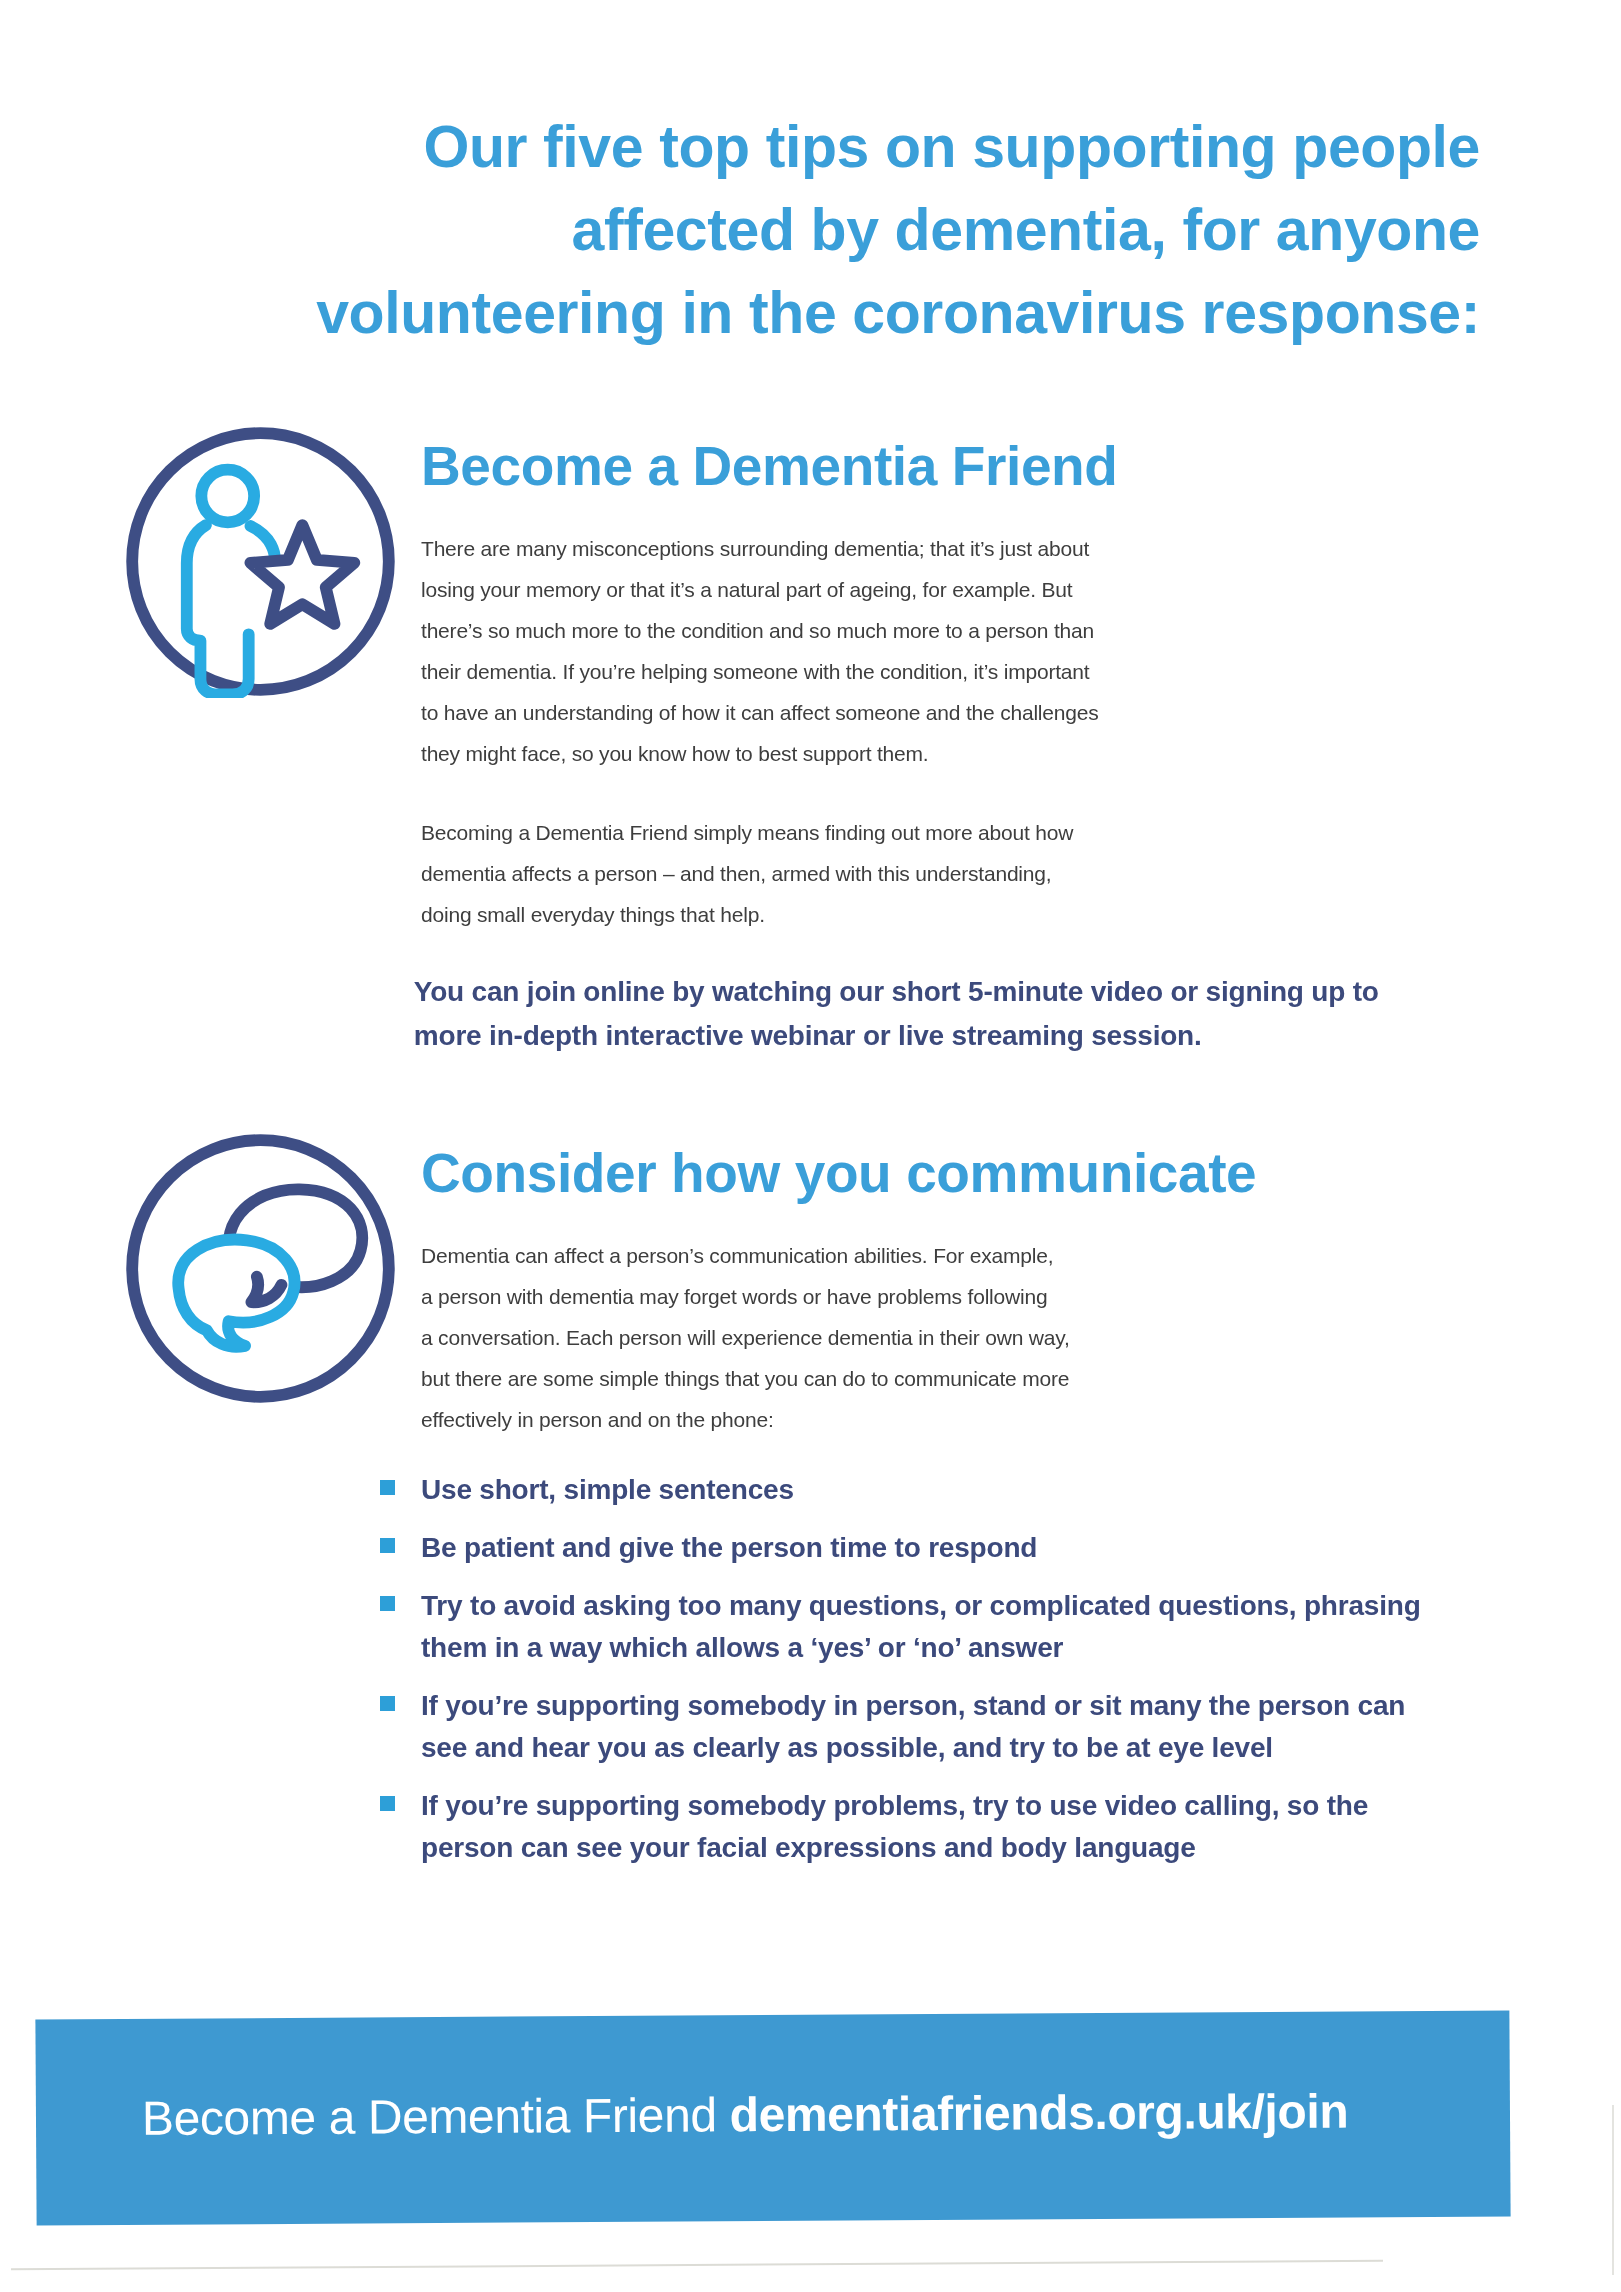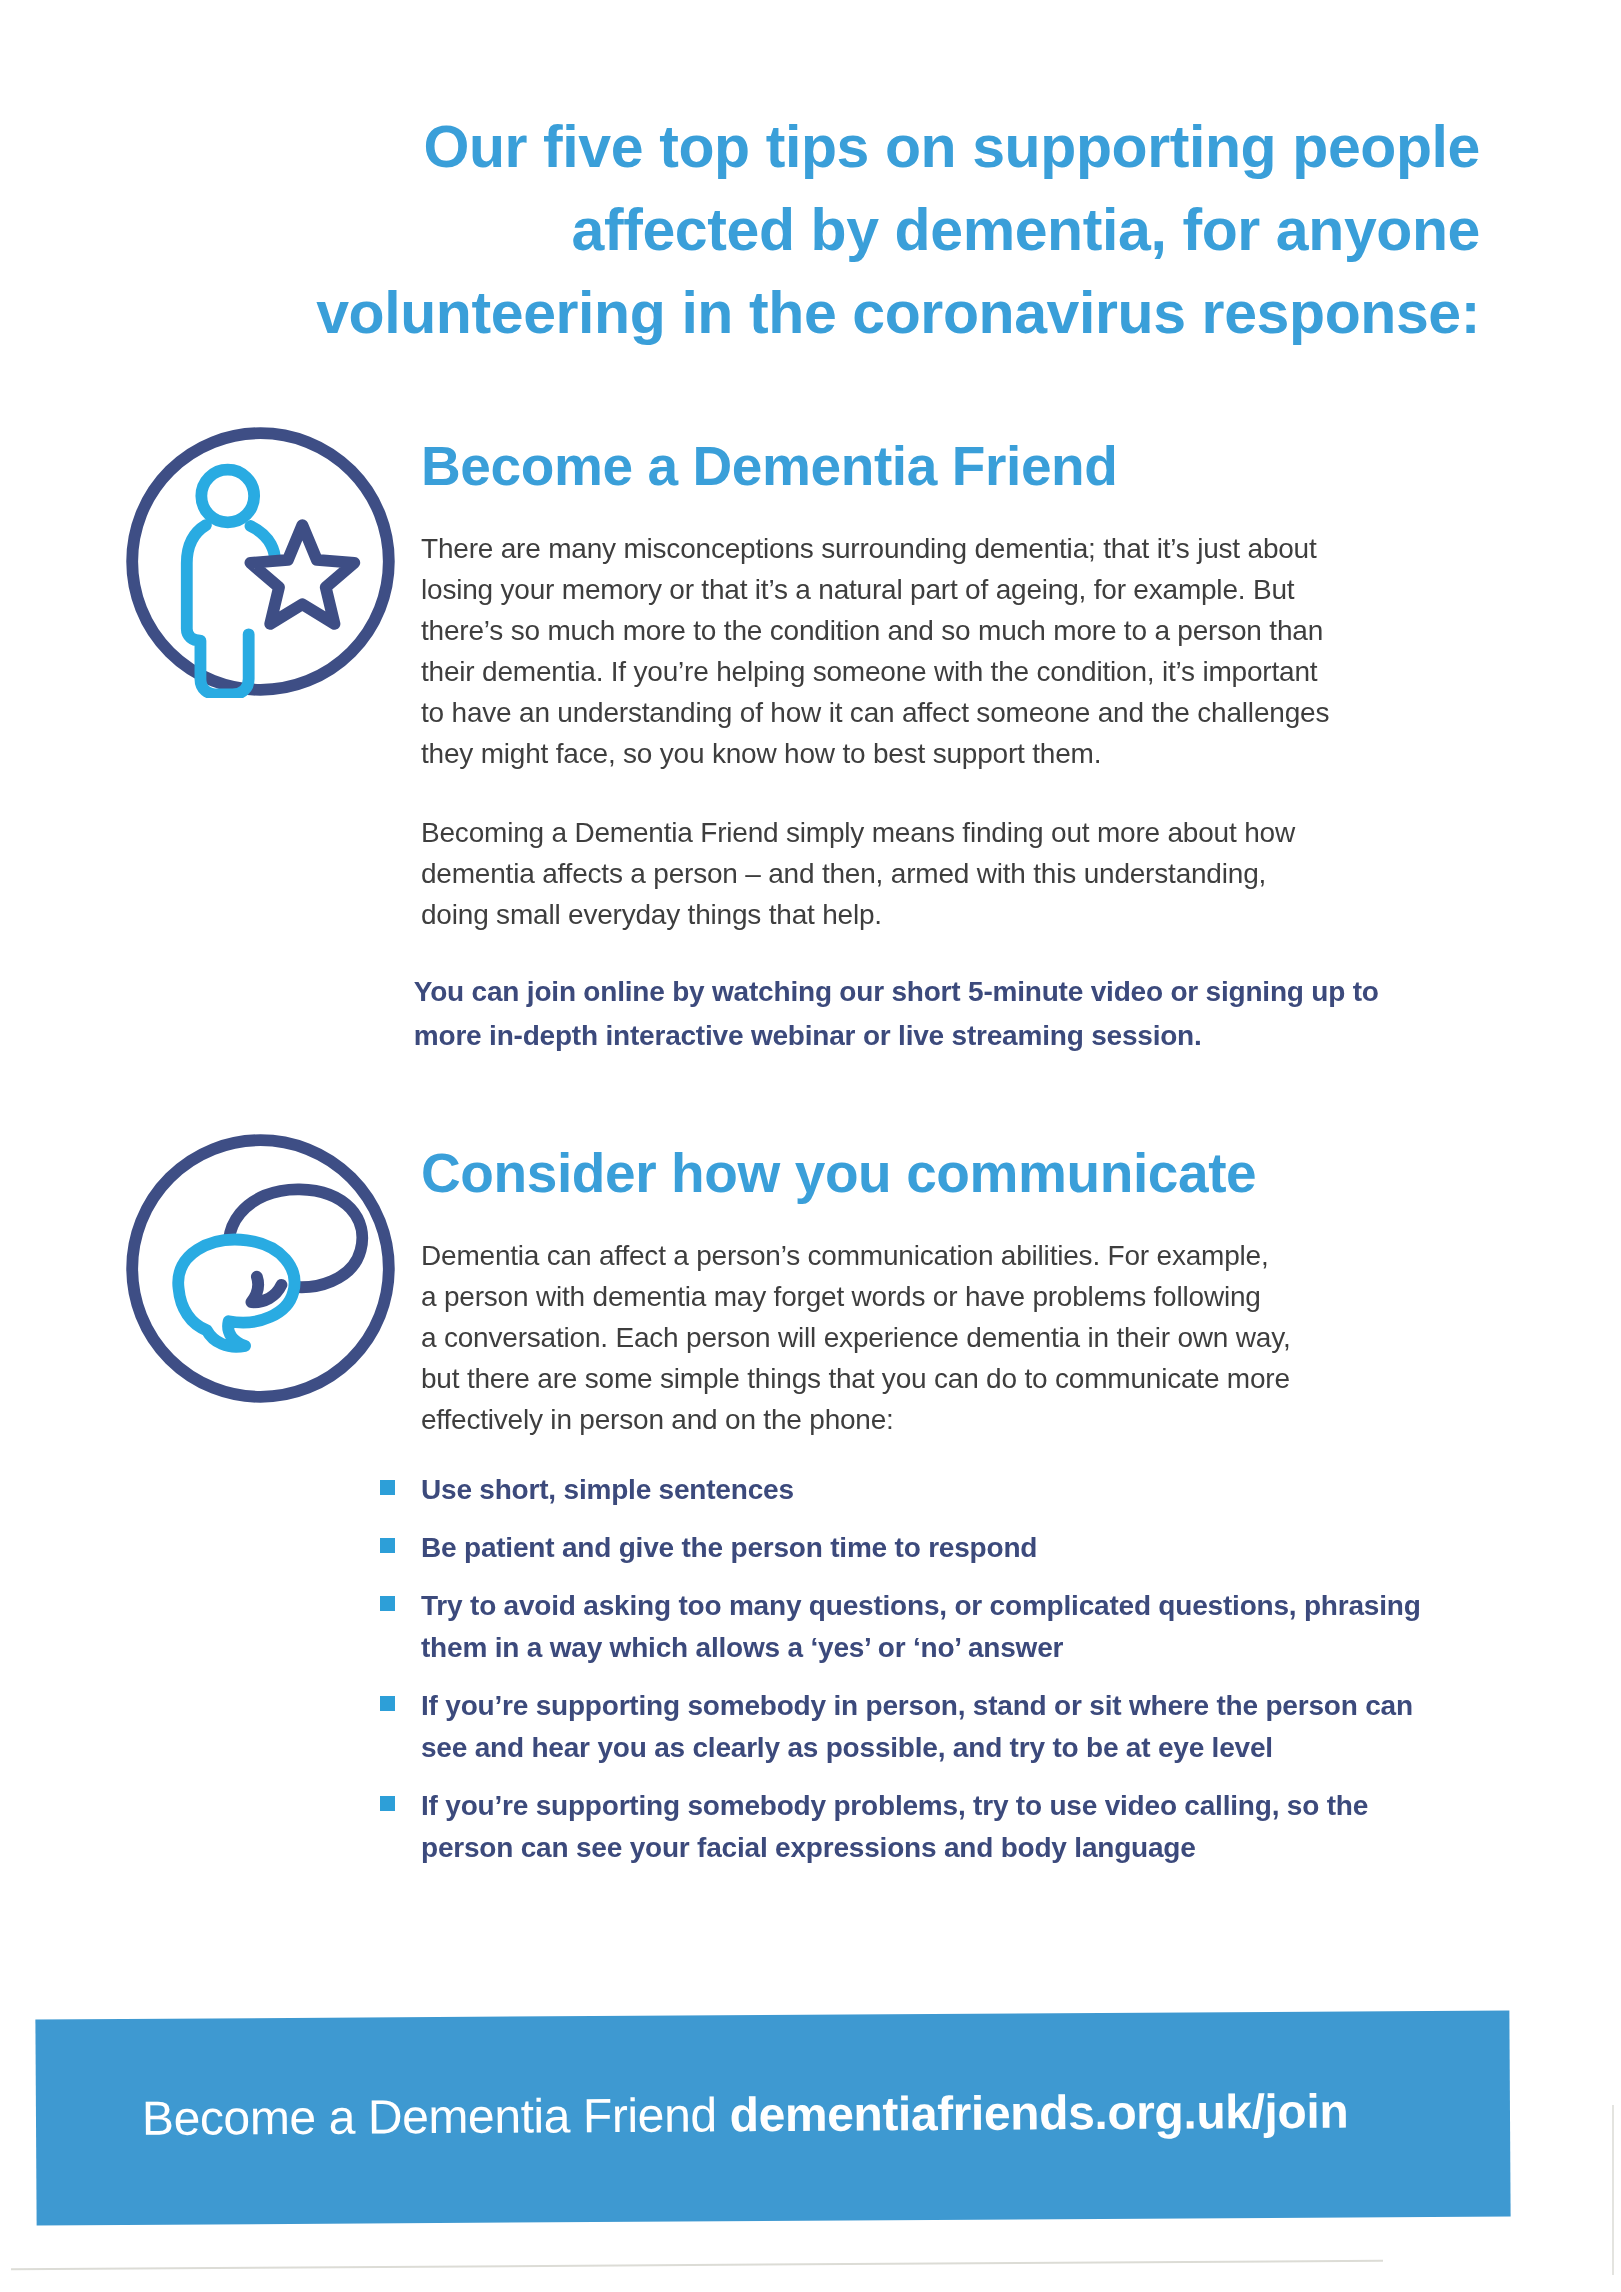--- a/index.html
+++ b/index.html
@@ -21,21 +21,21 @@
   .section { position:absolute; left:0; width:1621px; }
   .section-1 { top:423px; }
   .section-2 { top:1130px; }
   .section-icon { position:absolute; left:124px; top:1.8px; width:273px; height:273px; }
   .section-content { margin-left:421px; width:1118px; padding-top:10.7px; }
   .section-heading {
     font-size:55px; line-height:64px; font-weight:bold;
     letter-spacing:-0.4px; color:#3a9fd9; margin-bottom:30px;
   }
   .body-para {
-    font-size:28px; line-height:41px; color:#3e3e3e;
+    font-size:21px; line-height:41px; color:#3e3e3e;
     letter-spacing:-0.2px; white-space:pre-line;
   }
   .body-para + .body-para { margin-top:38px; }
   .cta-para {
     margin-top:35px; margin-left:-7.2px;
     font-size:28px; line-height:44px; font-weight:bold;
     color:#3c4a7c; letter-spacing:-0.2px; white-space:pre-line;
   }
 
   
@@ -124,21 +124,21 @@
 a person with dementia may forget words or have problems following
 a conversation. Each person will experience dementia in their own way,
 but there are some simple things that you can do to communicate more
 effectively in person and on the phone:</p>
       <ul class="tip-list">
         <li><span class="bullet-square"></span></li>
         <li><span class="bullet-square"></span><span>Use short, simple sentences</span></li>
         <li><span class="bullet-square"></span><span>Be patient and give the person time to respond</span></li>
         <li><span class="bullet-square"></span><span>Try to avoid asking too many questions, or complicated questions, phrasing
 them in a way which allows a ‘yes’ or ‘no’ answer</span></li>
-        <li><span class="bullet-square"></span><span>If you’re supporting somebody in person, stand or sit where the person can
+        <li><span class="bullet-square"></span><span>If you’re supporting somebody in person, stand or sit many the person can
 see and hear you as clearly as possible, and try to be at eye level</span></li>
         <li><span class="bullet-square"></span><span>If you’re supporting somebody problems, try to use video calling, so the
 person can see your facial expressions and body language</span></li>
       </ul>
     </div>
   </section>
 
   <div class="footer-banner">
     <span>Become a Dementia Friend </span><span class="url">dementiafriends.org.uk/join</span>
   </div>

